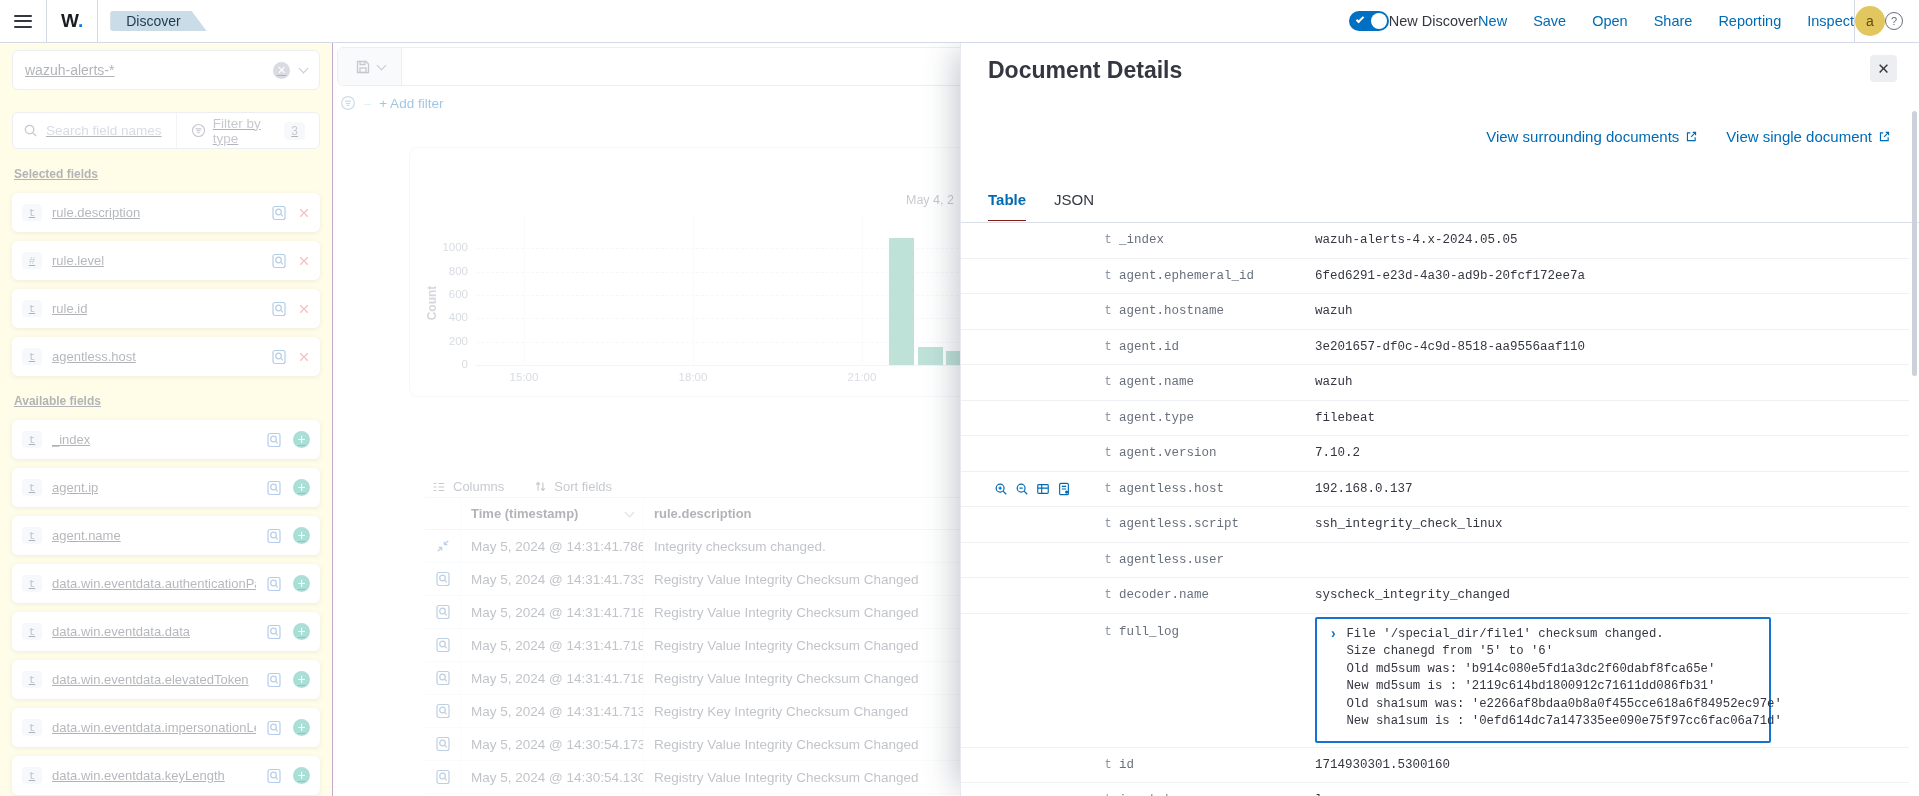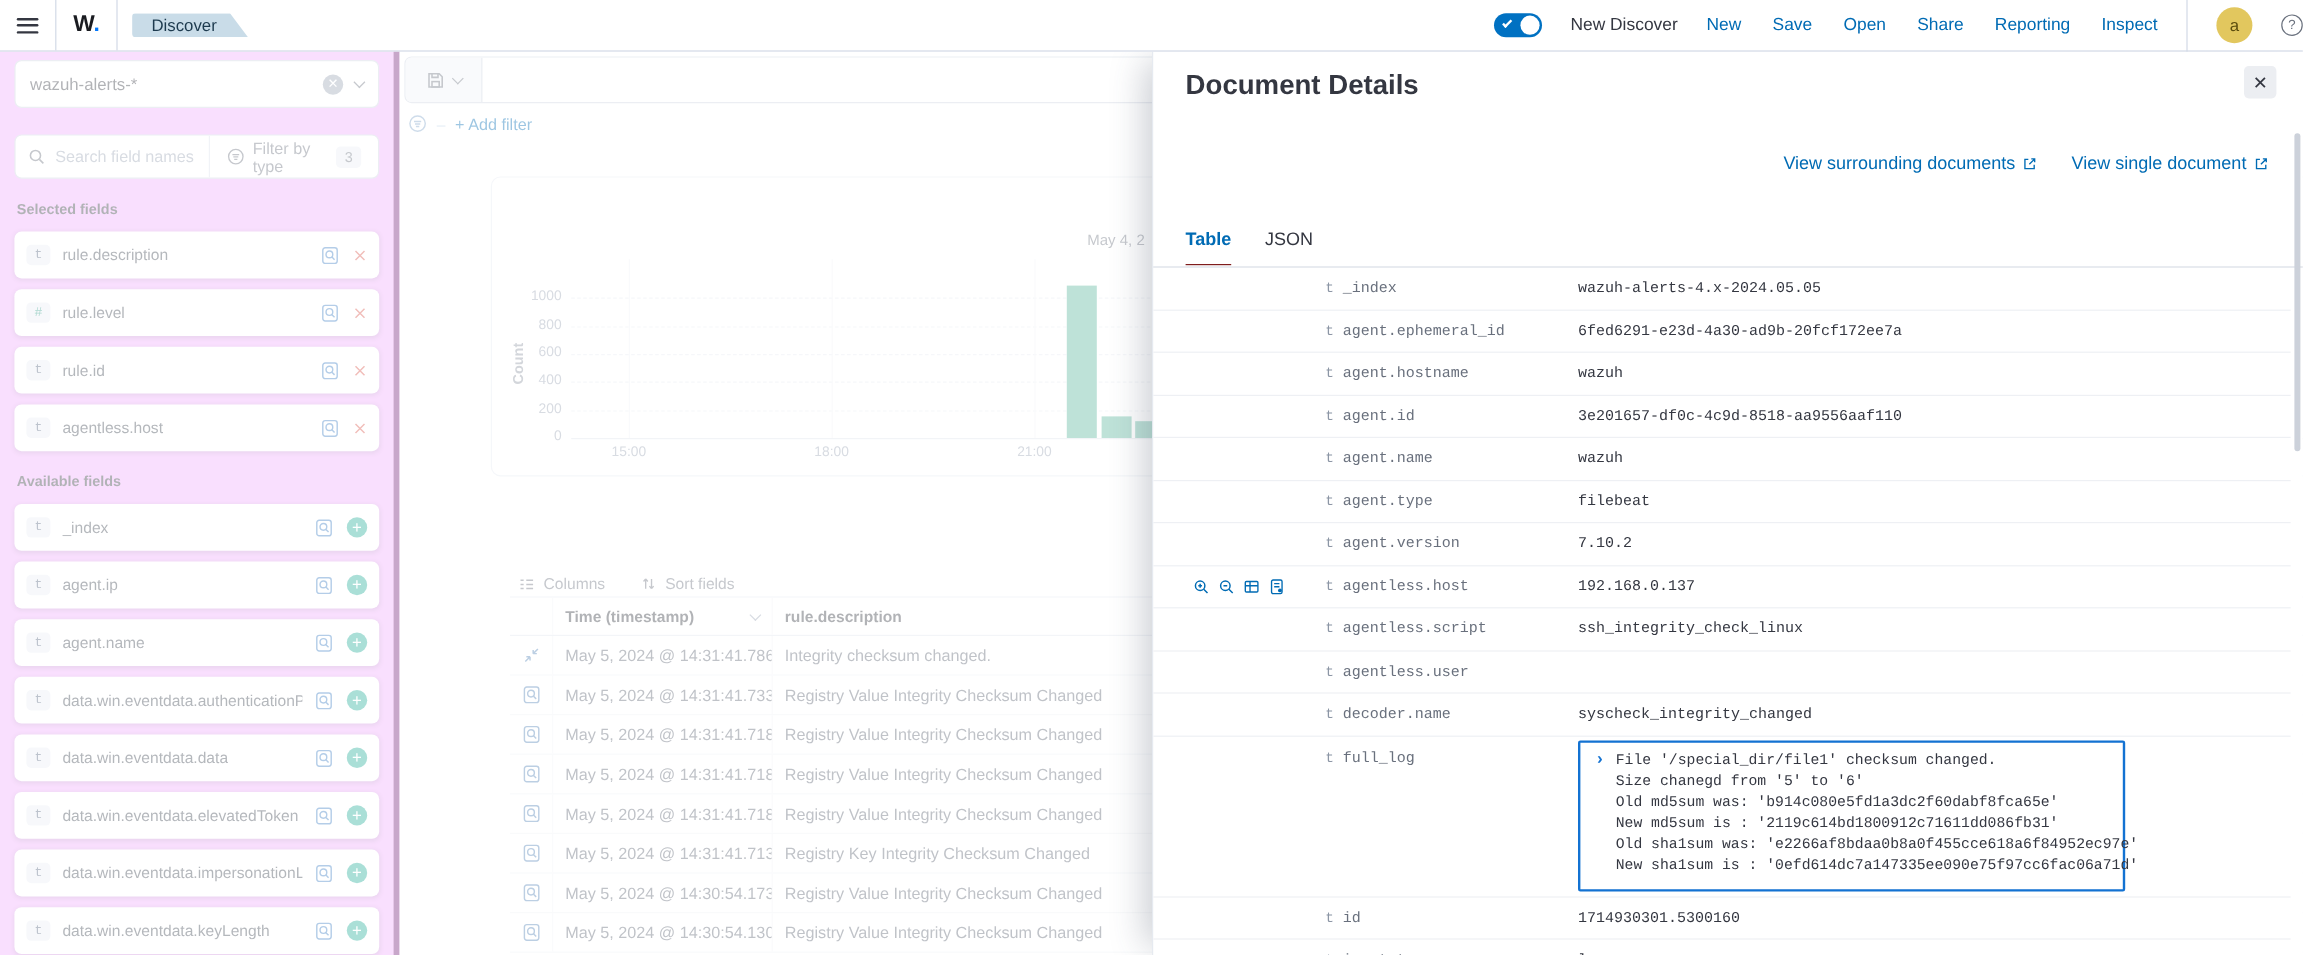--- a/index.html
+++ b/index.html
@@ -12,39 +12,39 @@
     border-bottom:1px solid #d3dae6; display:flex; align-items:center; z-index:30; }
   .nav-seg { height:100%; display:flex; align-items:center; padding:0 14px; }
   .nav-seg.bordered { border-right:1px solid #d3dae6; }
   .hamburger { width:18px; height:13px; display:flex; flex-direction:column; justify-content:space-between; cursor:pointer; }
   .hamburger i { height:2px; background:#343741; border-radius:1px; }
   .w-logo { font-size:19px; font-weight:bold; color:#1a1c21; }
   .w-logo .dot { color:#0077fc; }
   .discover-tab { margin-left:12px; height:20px; background:#c9dce8; color:#1d3a4e;
     font-size:14px; display:flex; align-items:center; padding:0 26px 0 16px;
     clip-path:polygon(0 0, calc(100% - 15px) 0, 100% 100%, 0 100%); border-radius:3px 0 0 3px; }
-  .nav-right { margin-left:auto; display:flex; align-items:center; gap:24px; height:100%; }
+  .nav-right { margin-left:auto; display:flex; align-items:center; padding-right:16px; height:100%; }
   .toggle { position:relative; width:40px; height:20px; border-radius:10px; background:#0071c2; cursor:pointer; }
   .toggle .knob { position:absolute; right:2px; top:2px; width:16px; height:16px; border-radius:50%; background:#fff; }
   .toggle .tick { position:absolute; left:7px; top:6px; width:8px; height:4px;
     border-left:2px solid #fff; border-bottom:2px solid #fff; transform:rotate(-45deg); }
   .toggle-label { font-size:14.5px; color:#343741; }
   .nav-link { font-size:14.5px; color:#006BB4; text-decoration:none; cursor:pointer; }
   .nav-divider { width:1px; height:43px; background:#d3dae6; }
   .avatar { width:30px; height:30px; border-radius:50%; background:#e2c75e; color:#5d4e0e;
     font-size:14px; display:flex; align-items:center; justify-content:center; cursor:pointer; }
   .help-btn { width:18px; height:18px; border-radius:50%; border:1.5px solid #69707D; color:#69707D;
     font-size:11px; display:flex; align-items:center; justify-content:center; cursor:pointer; }
 
   
   .page { position:absolute; top:43px; left:0; right:0; bottom:0; }
 
   
-  .sidebar { position:absolute; left:0; top:0; bottom:0; width:333px; background:#f0abfc;
-    border-right:5px solid #701a75; padding:7px 12px; overflow:hidden; }
+  .sidebar { position:absolute; left:0; top:0; bottom:0; width:333px; background:#fef9c3;
+    border-right:1px solid #701a75; padding:7px 12px; overflow:hidden;text-decoration:underline; }
   .index-picker { height:40px; background:#fff; border:1px solid #ccd3e0; border-radius:6px;
     display:flex; align-items:center; padding:0 12px; font-size:14px; color:#343741; cursor:pointer; }
   .picker-right { margin-left:auto; display:flex; align-items:center; gap:10px; }
   .clear-badge { width:17px; height:17px; border-radius:50%; background:#98a2b3; color:#fff;
     font-size:11px; line-height:16px; text-align:center; cursor:pointer; }
   .chev { width:7px; height:7px; border-right:1.6px solid #69707D; border-bottom:1.6px solid #69707D;
     transform:rotate(45deg); display:inline-block; margin-top:-3px; }
   .field-search-row { margin-top:22px; height:37px; border:1px solid #ccd3e0; border-radius:6px;
     background:#fff; display:flex; overflow:hidden; }
   .search-seg { flex:1.25; display:flex; align-items:center; gap:8px; padding:0 10px; color:#69707D; }

